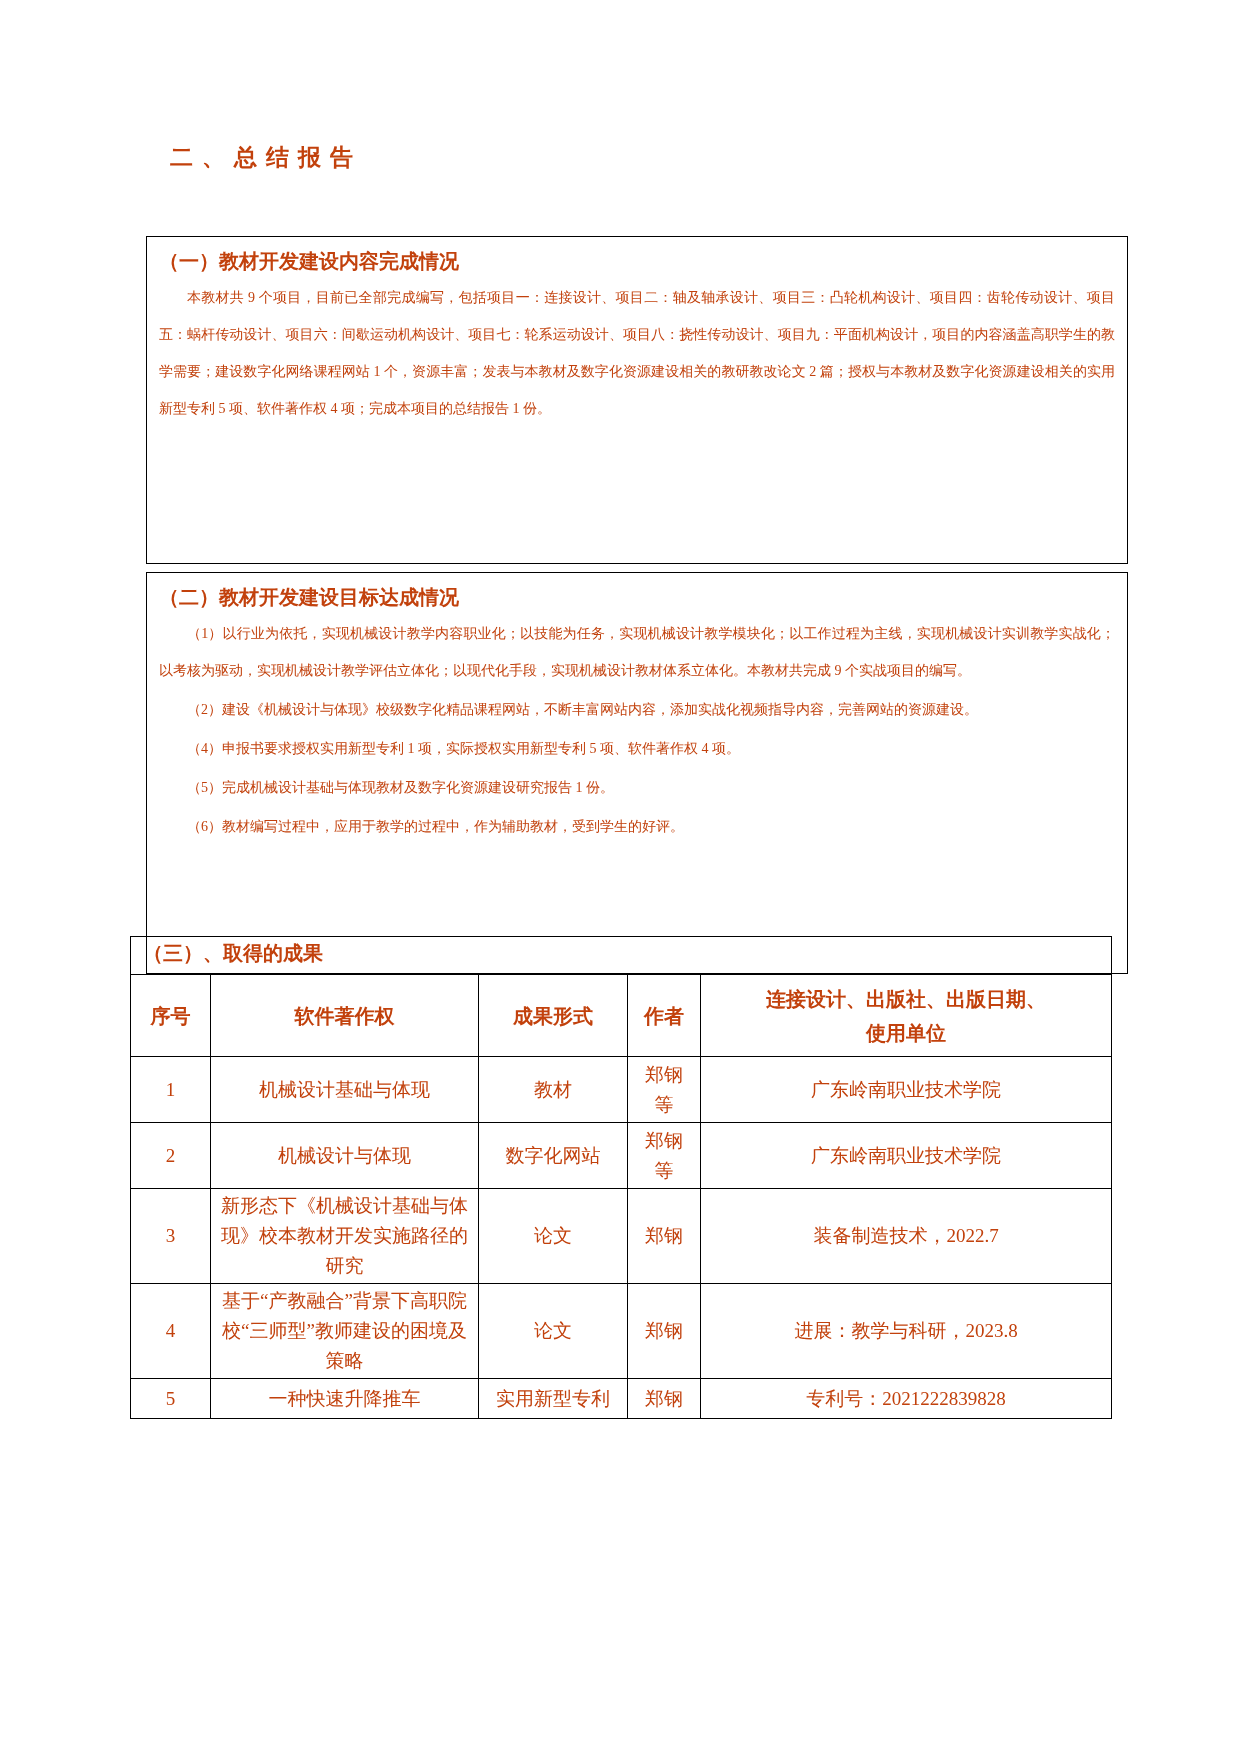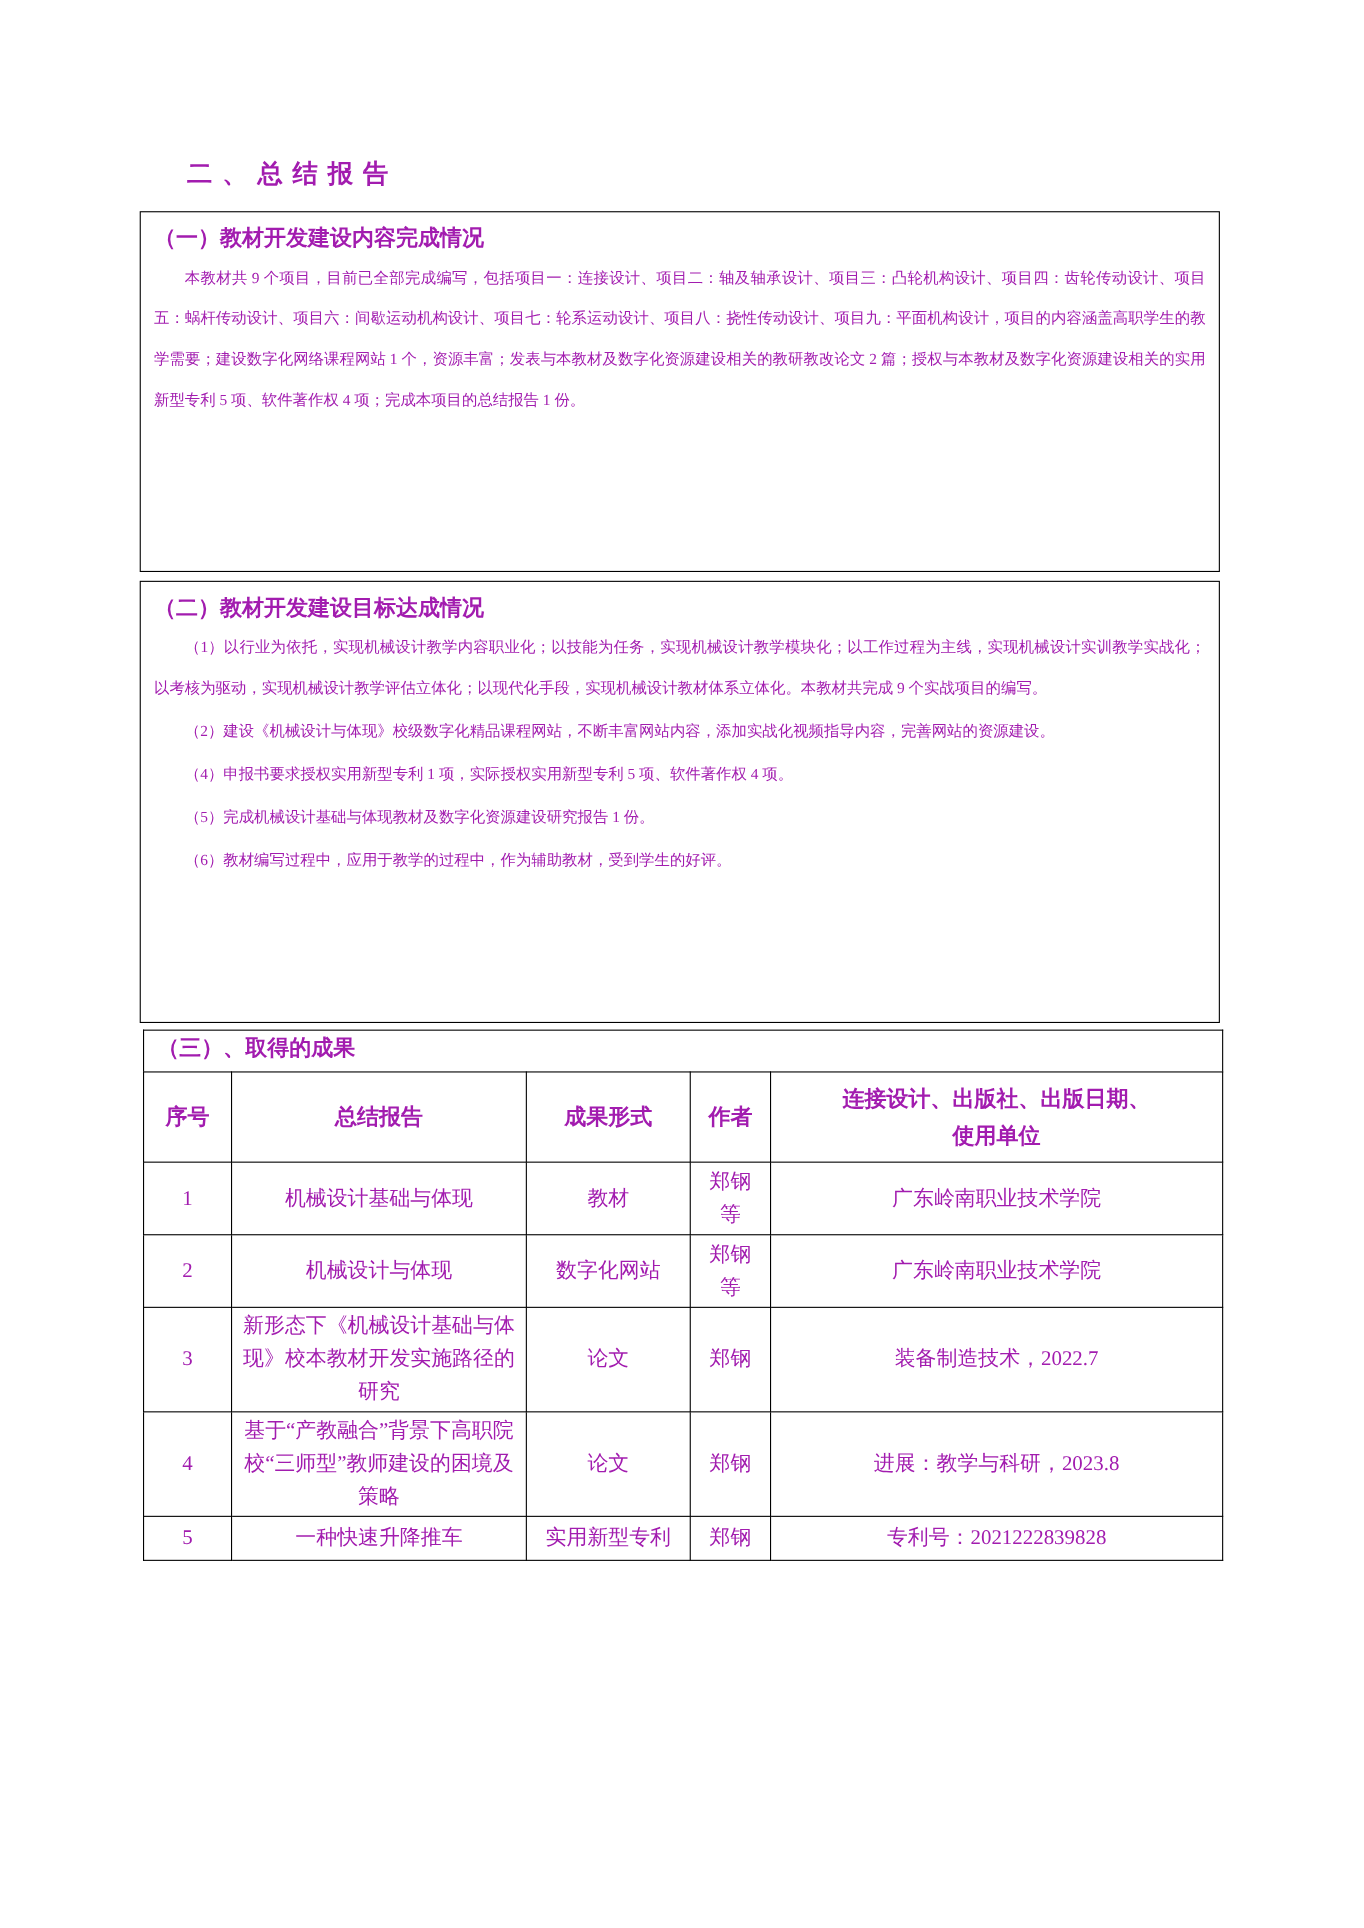--- a/index.html
+++ b/index.html
@@ -2,40 +2,41 @@
 <html><head>
 <meta charset="utf-8">
 <style>
   html, body { margin:0; padding:0; background:#ffffff; }
   .page {
     position: relative;
     width: 1240px;
     height: 1753px;
     background: #ffffff;
     font-family: "Liberation Serif", serif;
-    color: #a21caf;
+    color: #c2410c;
     overflow: hidden;
   }
   .doc-title {
     position: absolute;
     left: 170px;
     top: 142px;
     margin: 0;
     font-size: 23px;
     font-weight: bold;
     letter-spacing: 9px;
     font-family: "Liberation Sans", sans-serif;
   }
   .box {
     position: absolute;
-    left: 127px;
+    left: 146px;
     width: 982px;
     box-sizing: border-box;
     border: 1.5px solid #000;
     padding: 8px 12px;
+    margin-top: 44px;
   }
   .box1 { top: 192px; height: 328px; }
   .box2 { top: 528px; height: 402px; }
   .box3 {
     position: absolute;
     left: 130px;
     top: 936px;
     width: 982px;
     box-sizing: border-box;
   }
@@ -112,21 +113,21 @@
     <p class="para">（5）完成机械设计基础与体现教材及数字化资源建设研究报告 1 份。</p>
     <p class="para">（6）教材编写过程中，应用于教学的过程中，作为辅助教材，受到学生的好评。</p>
   </section>
 
   <section class="box3">
     <div class="sec-heading box3-heading">（三）、取得的成果</div>
     <table class="results-table">
       <thead>
         <tr class="r-head">
           <th class="col-no">序号</th>
-          <th class="col-name">总结报告</th>
+          <th class="col-name">软件著作权</th>
           <th class="col-form">成果形式</th>
           <th class="col-author">作者</th>
           <th class="col-pub pre">连接设计、出版社、出版日期、
 使用单位</th>
         </tr>
       </thead>
       <tbody>
         <tr class="r1">
           <td>1</td>
           <td>机械设计基础与体现</td>

